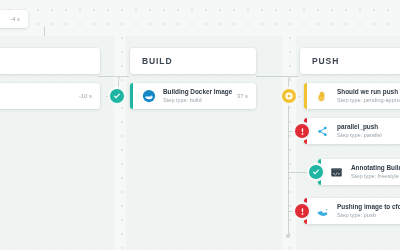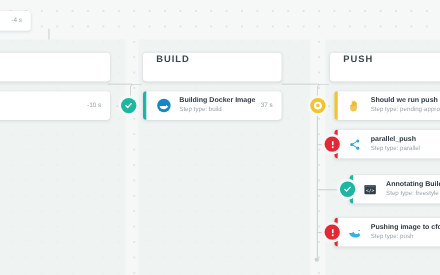--- a/index.html
+++ b/index.html
@@ -20,21 +20,21 @@
   
   .lane-band{position:absolute;top:0;bottom:0;background:#edf2f1;opacity:.85;}
   #band-a{left:0;width:114px;top:36px;}
   #band-b{left:126px;width:156px;top:36px;}
   #band-c{left:296px;width:120px;top:36px;}
 
   
   .stage-head{
     position:absolute;background:#ffffff;border-radius:3px;
     box-shadow:0 1px 3px rgba(40,60,70,.12), 0 0 0 .5px rgba(40,60,70,.04);
-    display:flex;align-items:flex-start;
+    display:flex;align-items:center;
   }
   .stage-title{
     font-size:8.5px;font-weight:bold;letter-spacing:.9px;
     color:#3c4650;padding-left:12px;
   }
 
   
   .step{
     position:absolute;background:#ffffff;border-radius:3px;
     box-shadow:0 1px 3px rgba(40,60,70,.12), 0 0 0 .5px rgba(40,60,70,.04);

